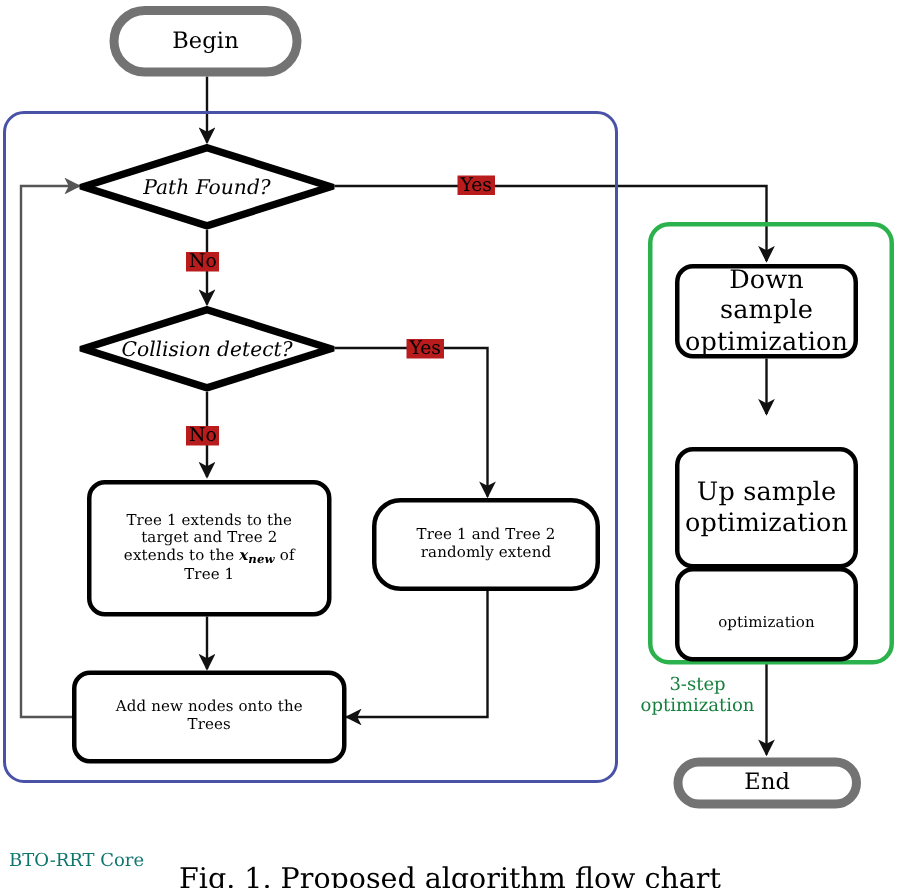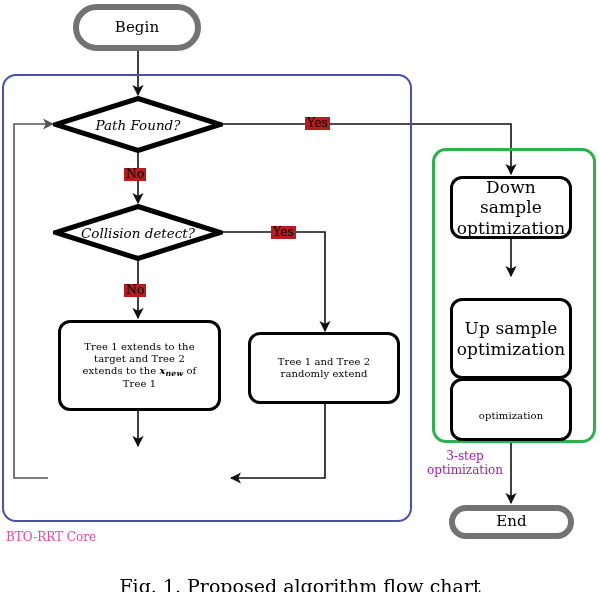--- a/index.html
+++ b/index.html
@@ -19,22 +19,22 @@
   .diamond-wrap svg{position:absolute;left:0;top:0;}
   .diamond-label{position:absolute;left:0;top:0;width:100%;height:100%;
        display:flex;align-items:center;justify-content:center;font-size:13.5px;font-style:italic;}
   .edge-label{position:absolute;background:#b91c1c;font-size:12.5px;
        padding:0 2px;z-index:4;line-height:1;}
   .group-box{position:absolute;box-sizing:border-box;border-radius:14px;
        background:transparent;z-index:1;}
   .group-blue{border:2.5px solid #4a52a8;}
   .group-green{border:3px solid #2bb24c;}
   .group-label{position:absolute;font-size:12px;z-index:4;line-height:1.15;text-align:center;}
-  .label-blue{color:#ec4899;}
-  .label-green{color:#a21caf;}
+  .label-blue{color:#0f766e;margin-top:36px;}
+  .label-green{color:#15803d;}
   .caption{position:absolute;left:0;width:600px;text-align:center;
        font-size:19px;z-index:5;}
   .sub{font-size:0.78em;vertical-align:-0.28em;font-style:italic;}
   .ital{font-style:italic;font-weight:bold;}
 </style>
 </head>
 <body>
 
 <div id="canvas">
 
@@ -111,27 +111,33 @@
 
   <div class="node process" style="left:58px;top:320px;width:163px;height:91px;">
     <span class="node-text t12">
       <span>Tree 1 extends to the</span><br>
       <span>target and Tree 2</span><br>
       <span>extends to the </span><span class="ital">x</span><span class="sub ital">new</span><span> of</span><br>
       <span>Tree 1</span>
     </span>
   </div>
 
-  <div class="node process" style="left:248px;top:332px;width:152px;height:72px;">
+  <div class="node process" style="left:248px;top:332px;width:152px;height:62px;border-radius:19px;">
     <span class="node-text t12">
       <span>Tree 1 and Tree 2</span><br>
       <span>randomly extend</span>
     </span>
   </div>
 
+  <div class="node process" style="left:48px;top:447px;width:183px;height:62px;">
+    <span class="node-text t12">
+      <span>Add new nodes onto the</span><br>
+      <span>Trees</span>
+    </span>
+  </div>
 
   <div class="node process" style="left:450px;top:176px;width:122px;height:63px;">
     <span class="node-text t13">
       <span>Down sample</span><br>
       <span>optimization</span>
     </span>
   </div>
 
   <div class="node process" style="left:450px;top:278px;width:122px;height:81px;margin-top:20px;">
     <span class="node-text t13">

